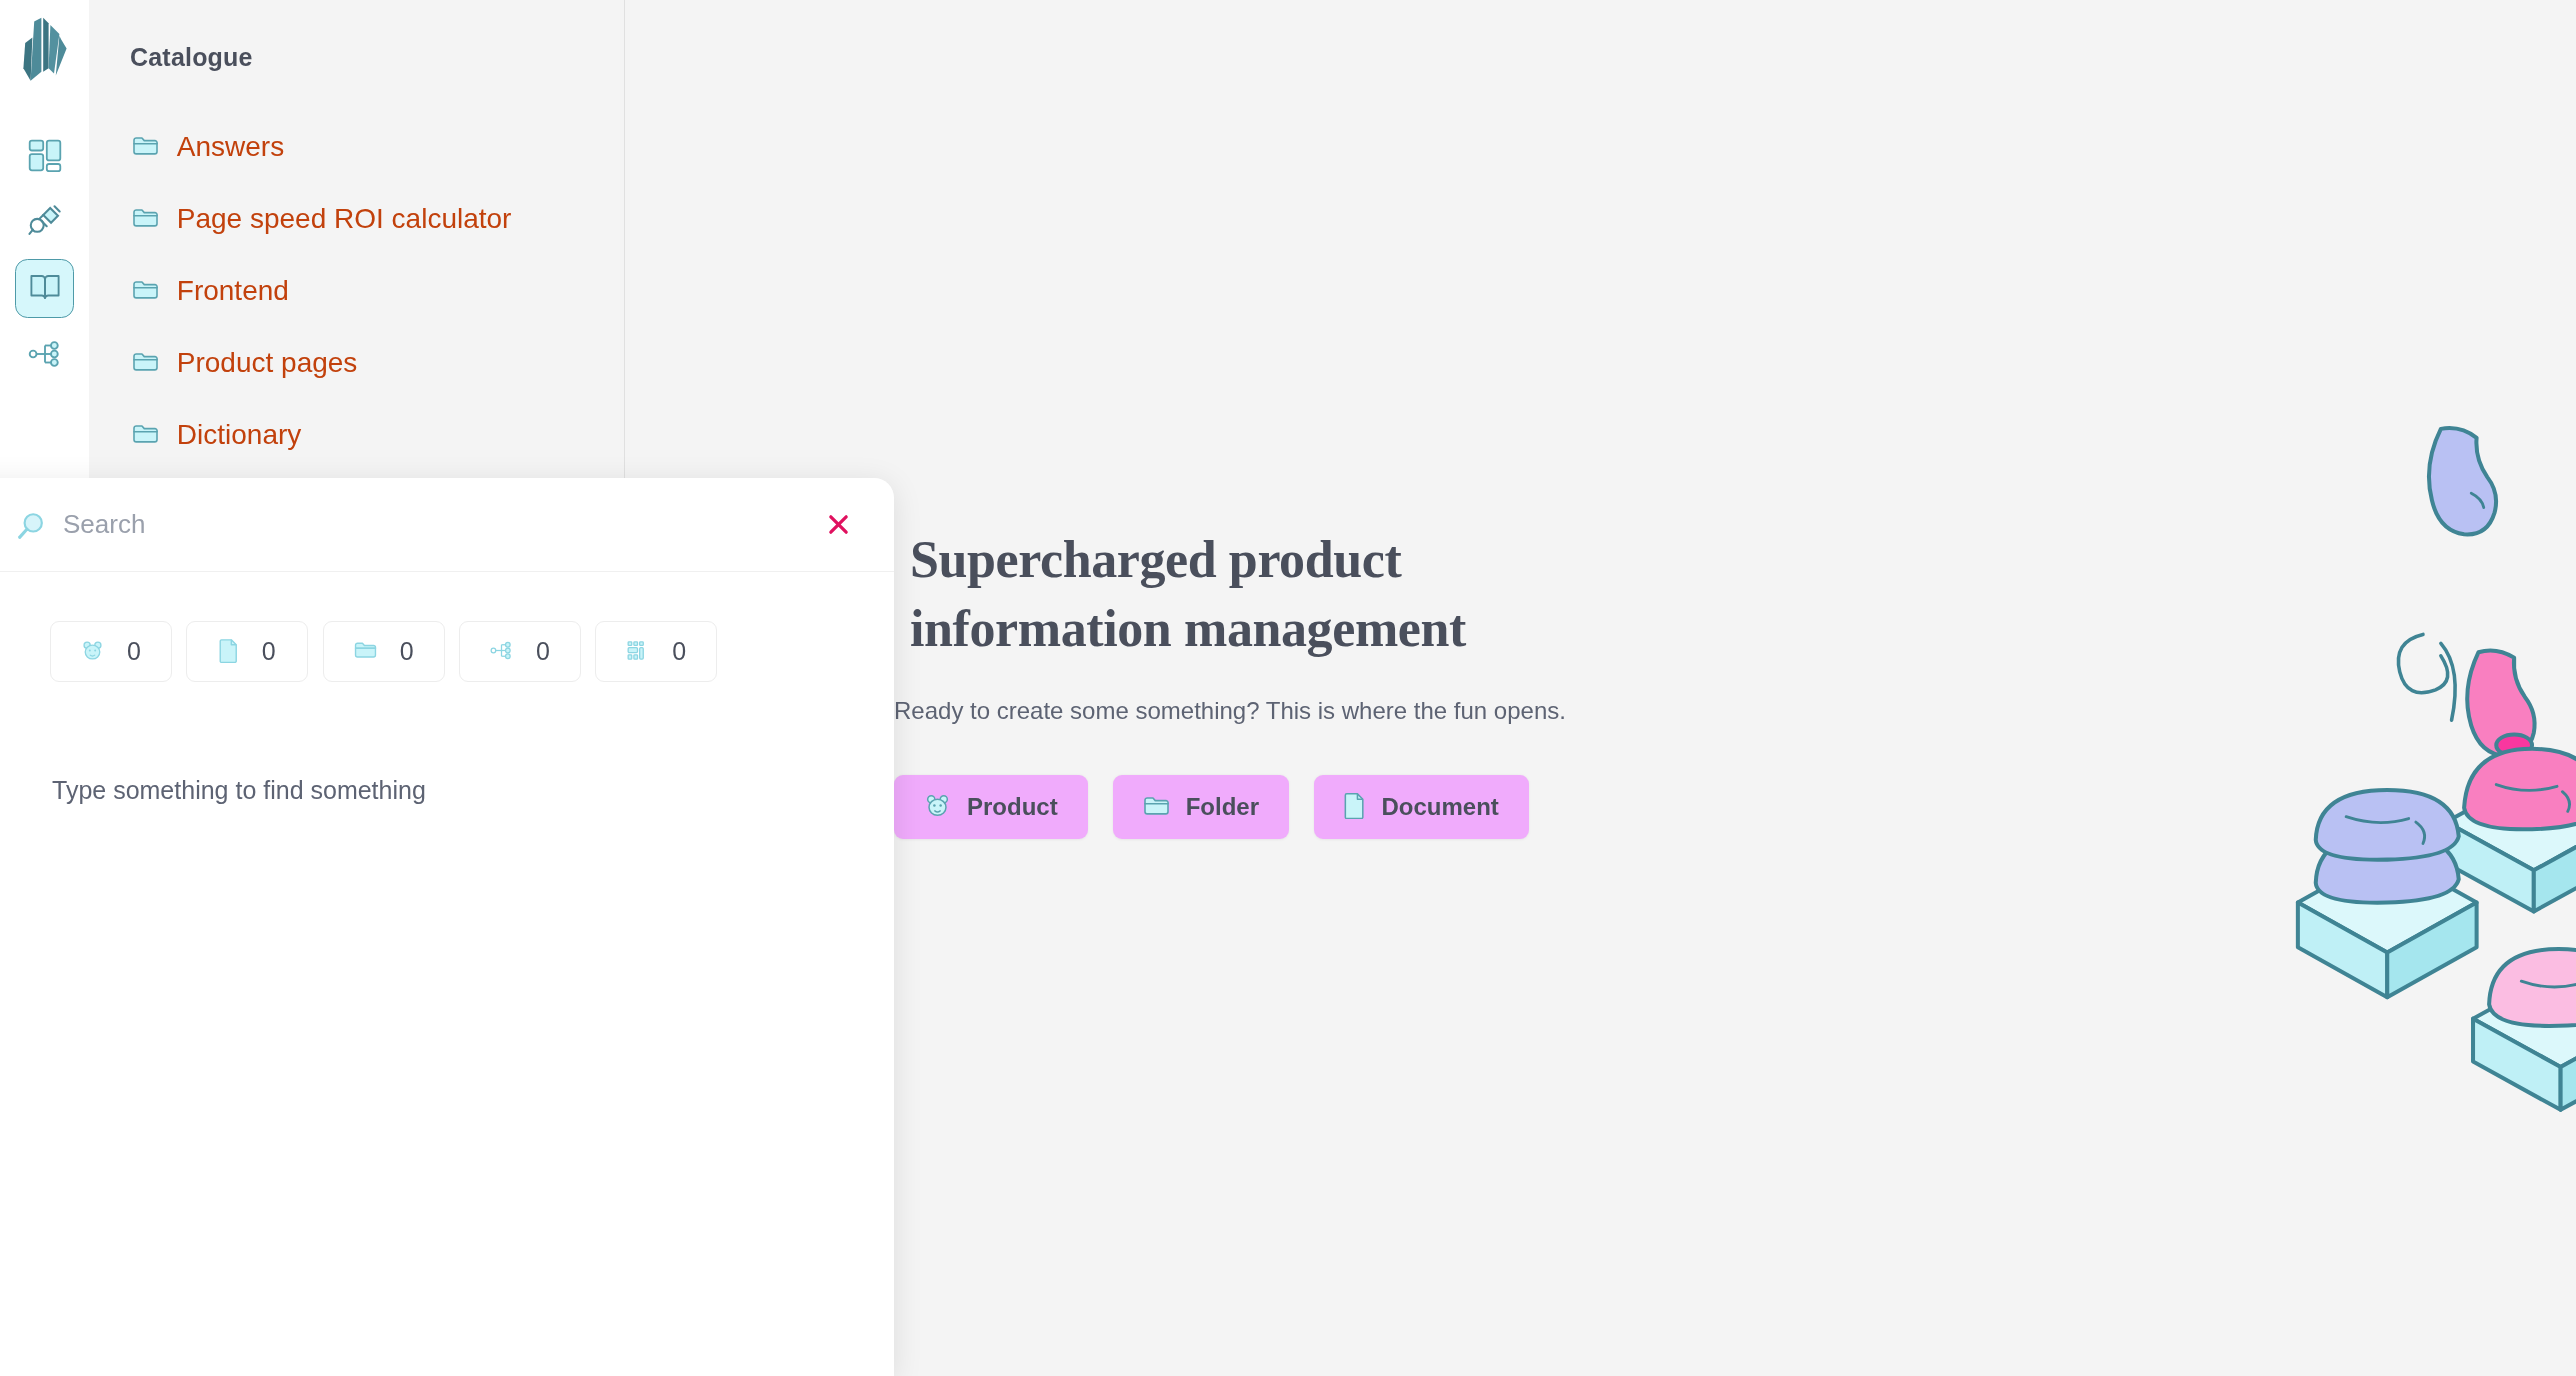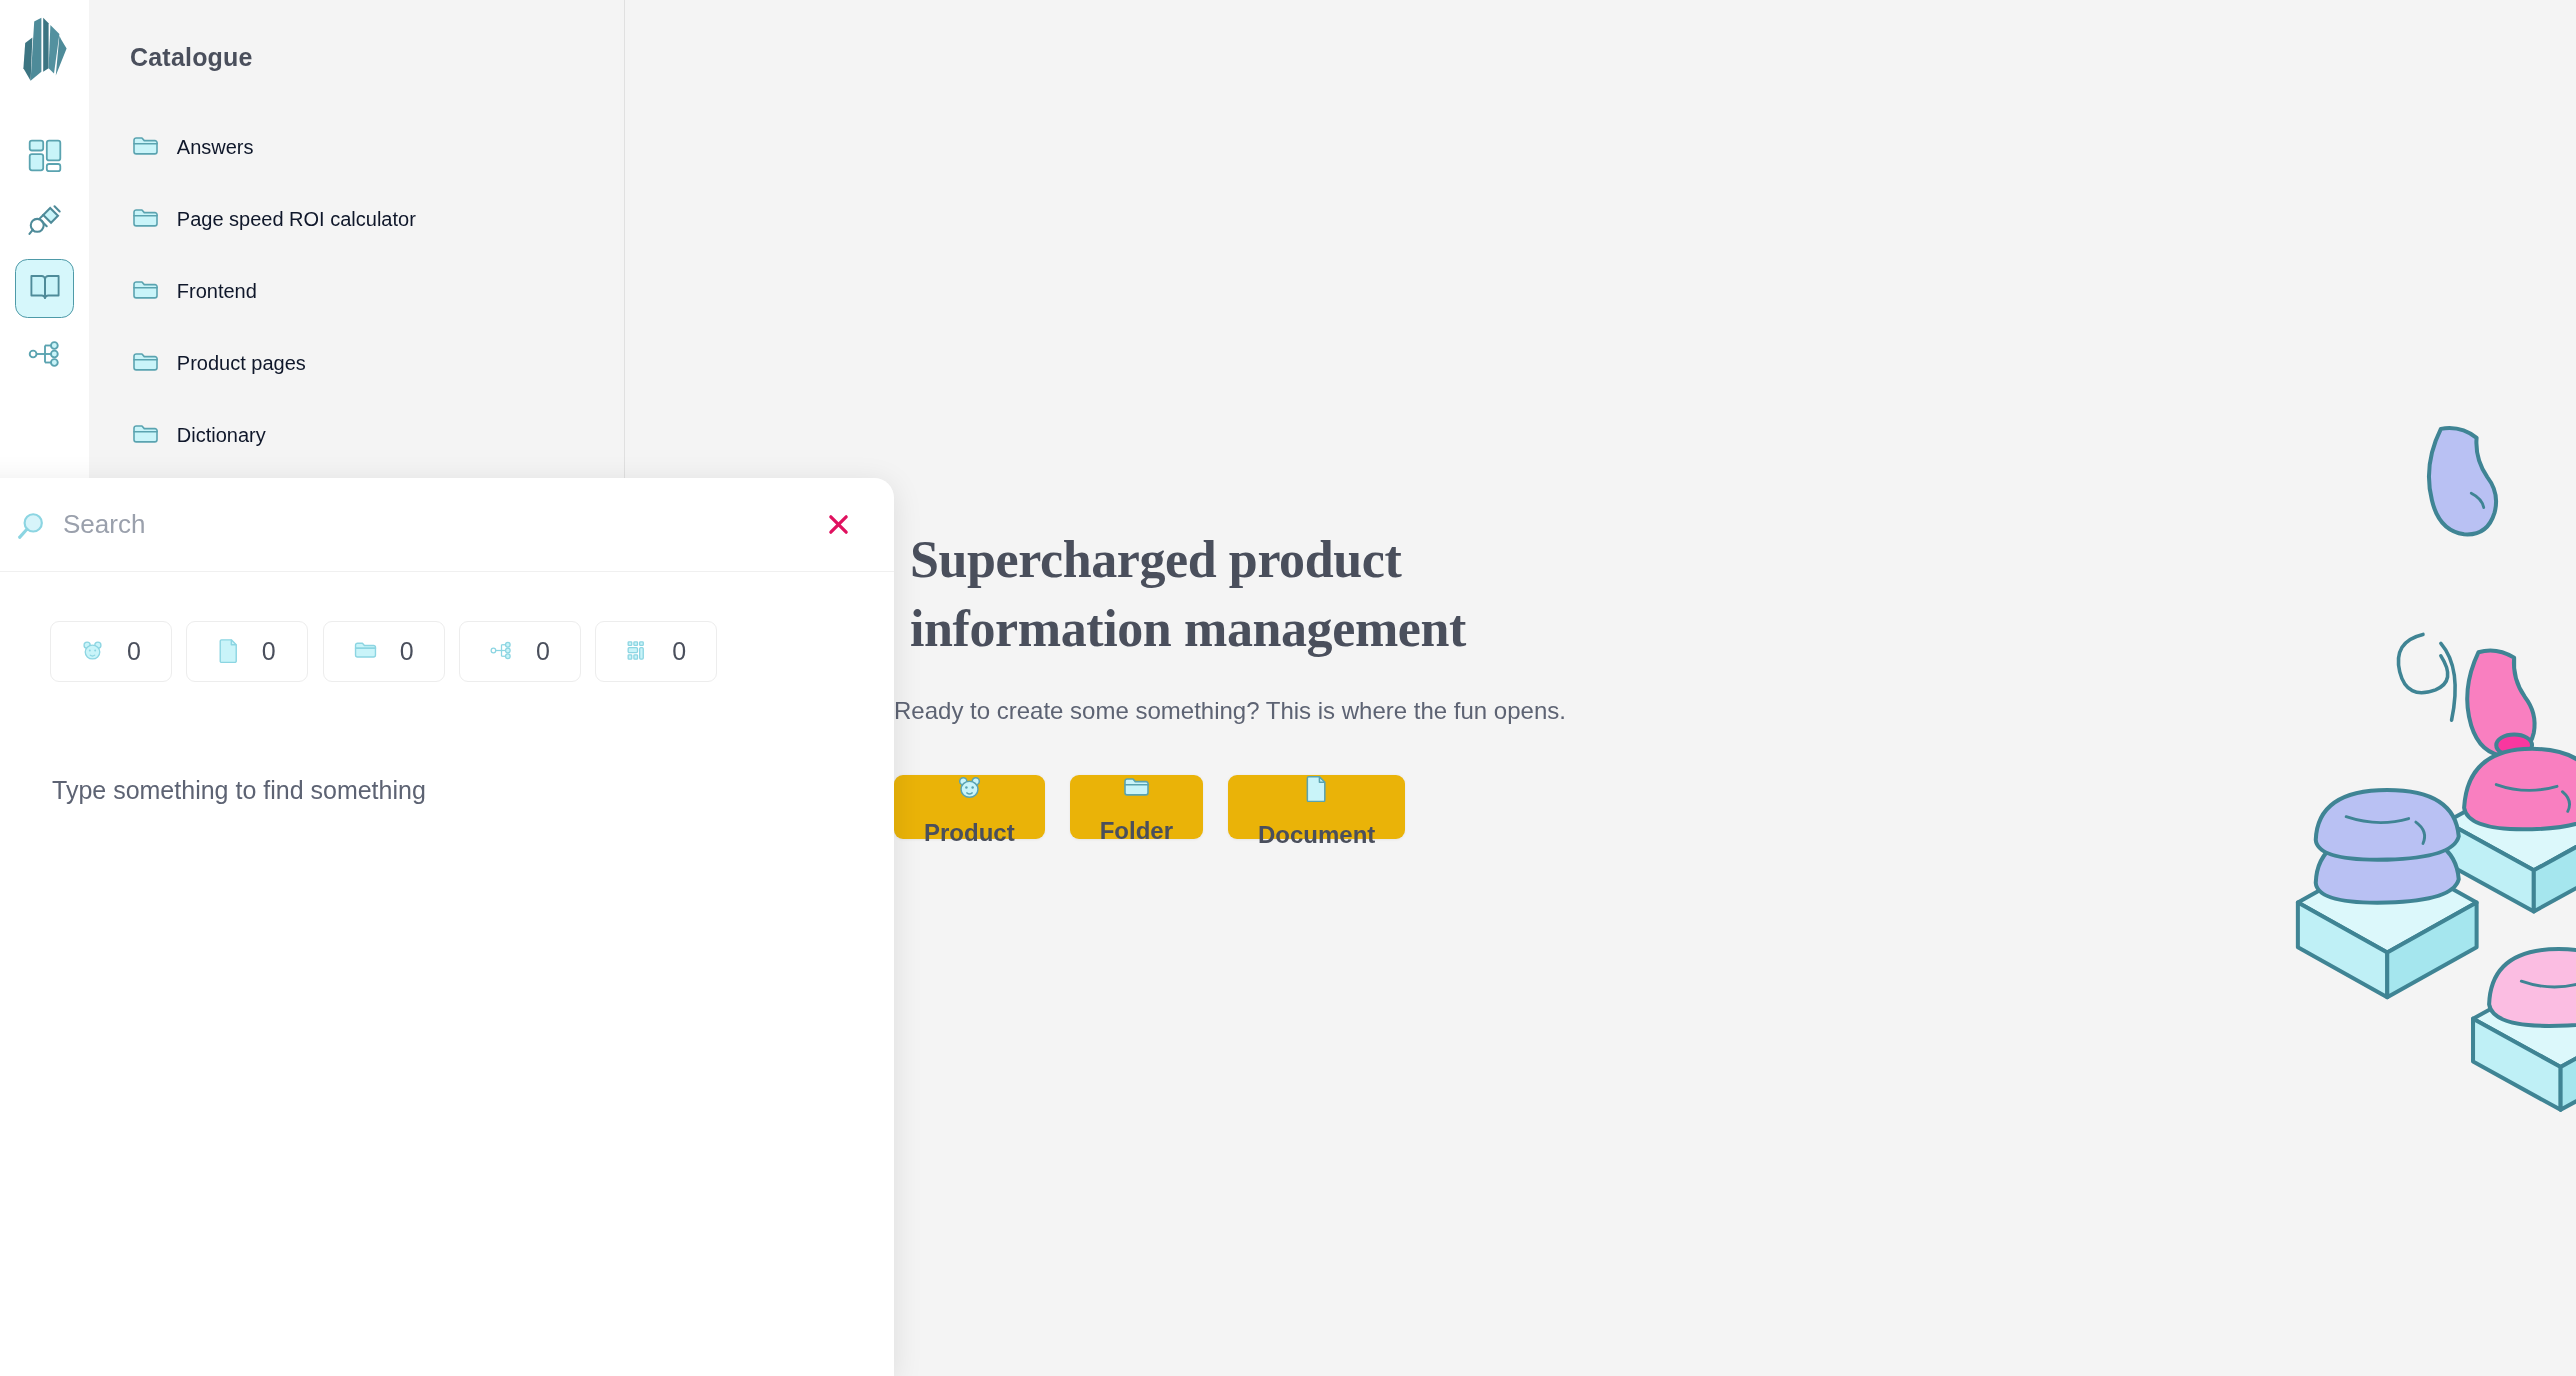--- a/index.html
+++ b/index.html
@@ -38,21 +38,21 @@
   }
   .panel-title {
     font-size: 25px; font-weight: bold; color: #4a4f5c;
     letter-spacing: 0.2px; margin-bottom: 39px;
   }
   .cat-list { list-style: none; }
   .cat-item {
     display: flex; align-items: center; gap: 18px;
     height: 72px; cursor: pointer; padding-left: 1.8px;
   }
-  .cat-label { font-size: 20px; color: #0f172a; }
+  .cat-label { font-size: 28px; color: #c2410c; }
 
   
   .main {
     position: absolute; left: 626px; top: 0;
     width: 1950px; height: 1376px;
     background: #f4f4f4;
   }
   .hero {
     position: absolute; left: 268px; top: 526px;
     width: 804px;
@@ -63,24 +63,23 @@
     line-height: 1.32; letter-spacing: -0.4px; margin-left: 16px;
   }
   .hero-sub {
     margin-top: 30px;
     font-size: 24px; color: #5d6373; line-height: 1.48;
     max-width: 679px;
   }
   .hero-actions { display: flex; gap: 25px; margin-top: 46px; }
   .act-btn {
     display: flex; align-items: center; gap: 16px;
-    background: #eab308; border: none; border-radius: 9px;
+    background: #f0abfc; border: none; border-radius: 9px;
     padding: 0 30px; height: 64px; cursor: pointer;
     box-shadow: 0 0.9px 2.7px rgba(0,0,0,.06);
-    flex-direction: column;
   }
   .act-label { font-size: 24px; font-weight: bold; color: #4a4f5c; white-space: nowrap; }
 
   
   .illus { position: absolute; left: 1654px; top: 268px; width: 849px; height: 849px; }
   .illus svg { width: 100%; height: 100%; }
 
   
   .modal {
     position: absolute; left: -89px; top: 478px;

